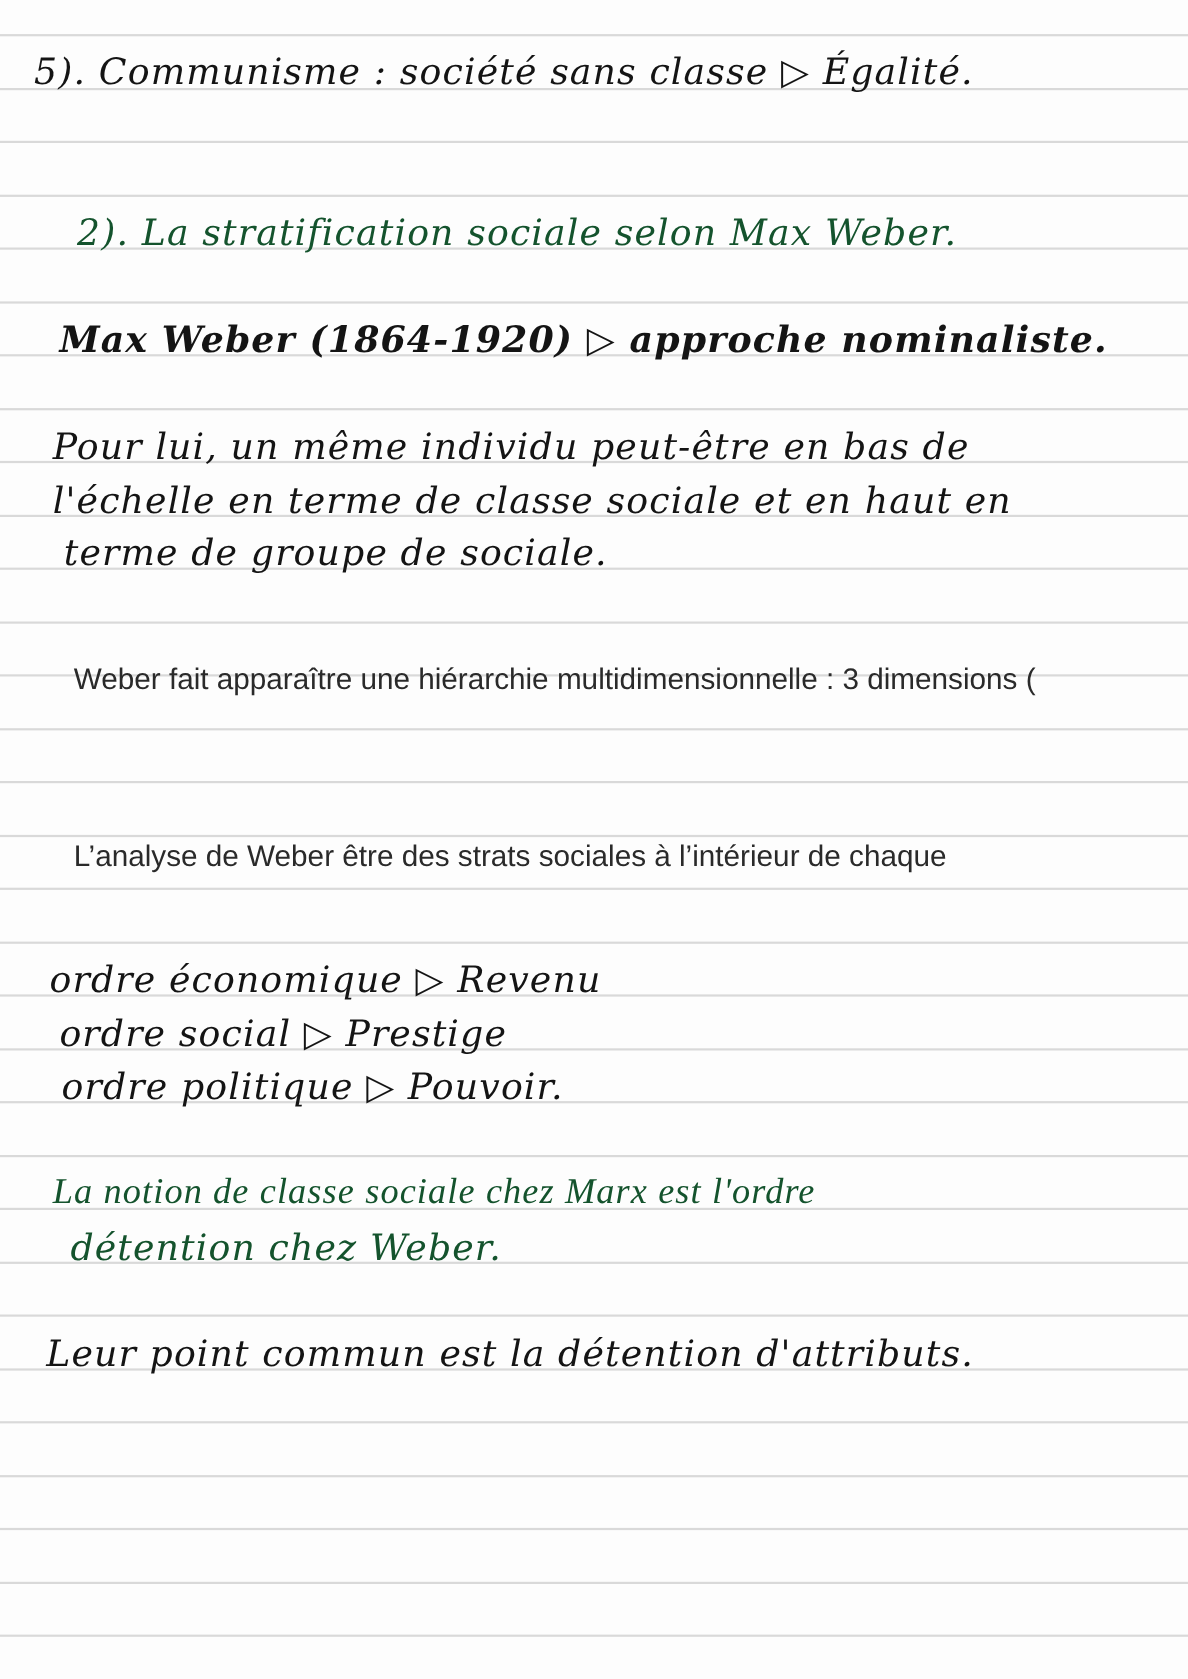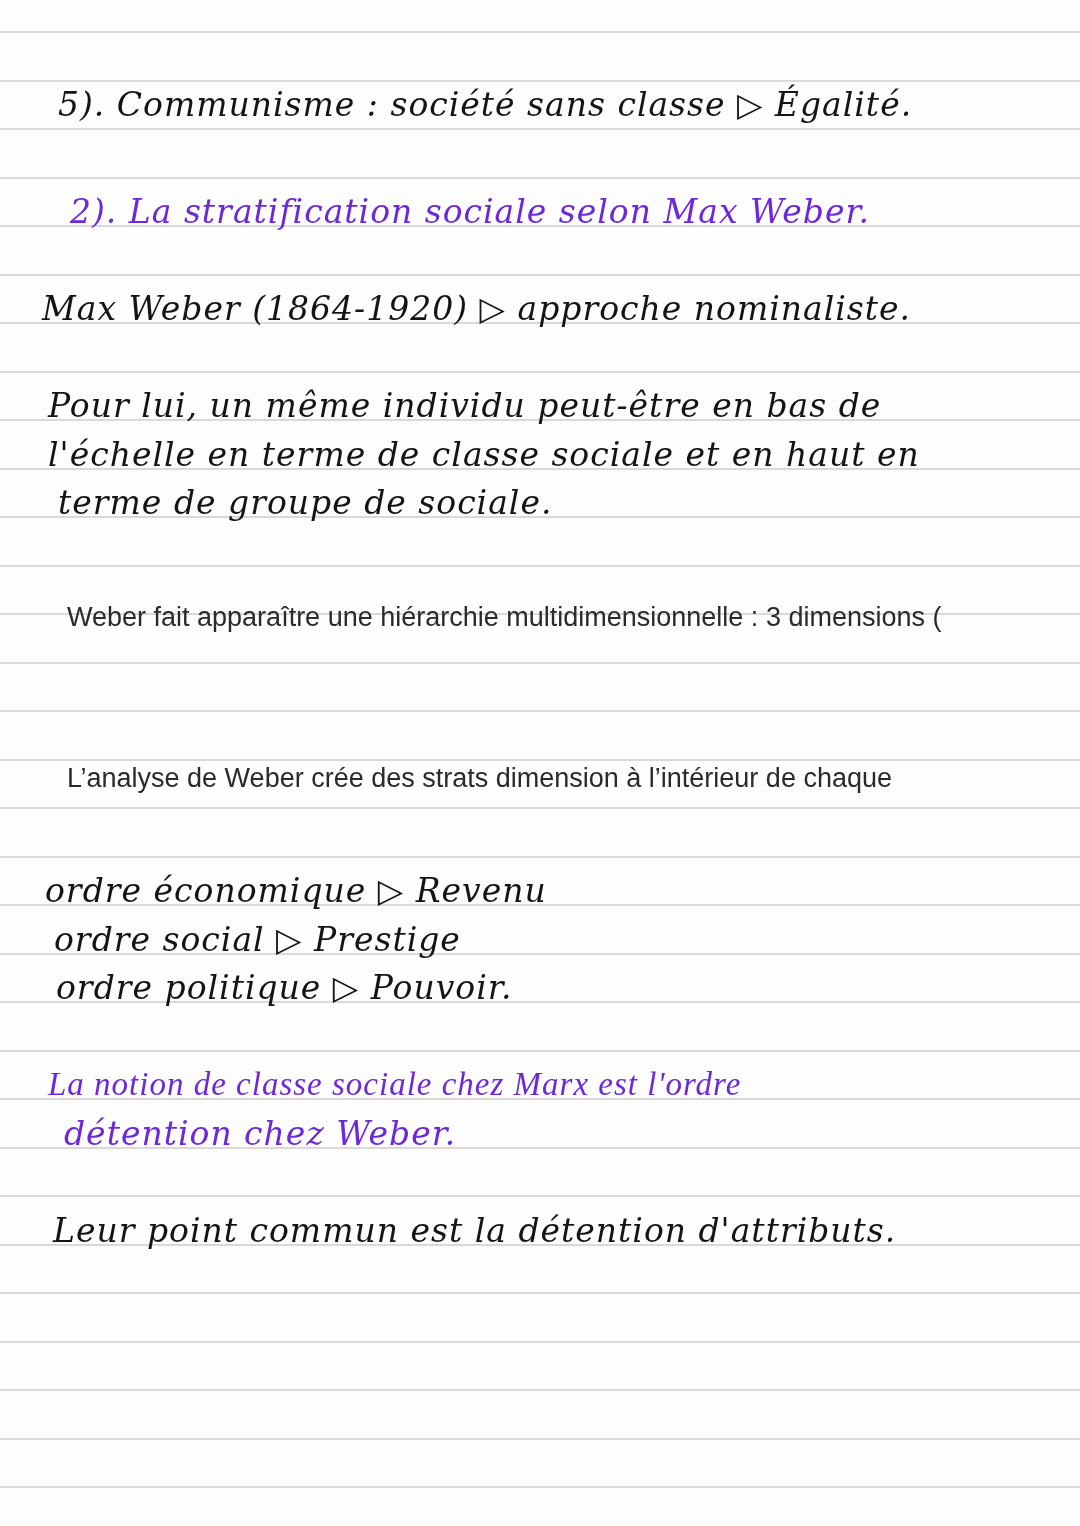--- a/index.html
+++ b/index.html
@@ -31,21 +31,21 @@
       position: absolute;
       white-space: nowrap;
       font-family: "DejaVu Serif", serif;
       font-style: italic;
       font-size: 33px;
       line-height: 1;
       color: #141414;
       letter-spacing: 1px;
     }
     .hand.pink {
-      color: #6d28d9;
+      color: #14532d;
     }
     .typed {
       position: absolute;
       left: 48px;
       width: 990px;
       font-family: Liberation Sans, sans-serif;
       font-size: 27px;
       line-height: 40px;
       color: #2a2a2a;
       margin-left: 19px;
@@ -85,38 +85,38 @@
     <div class="rule" style="top: 1147px; background: rgb(217, 217, 217);"></div>
     <div class="rule" style="top: 1195px; background: rgb(217, 217, 217);"></div>
     <div class="rule" style="top: 1244px; background: rgb(217, 217, 217);"></div>
     <div class="rule" style="top: 1292px; background: rgb(217, 217, 217);"></div>
     <div class="rule" style="top: 1341px; background: rgb(217, 217, 217);"></div>
     <div class="rule" style="top: 1389px; background: rgb(217, 217, 217);"></div>
     <div class="rule" style="top: 1438px; background: rgb(217, 217, 217);"></div>
     <div class="rule" style="top: 1486px; background: rgb(217, 217, 217);"></div>
   </div>
 
-<div class="hand" style="left:58px; top:48px;margin-top:40px;">5). Communisme : société sans classe ▷ Égalité.</div>
+<div class="hand" style="left:31px; top:48px;">5). Communisme : société sans classe ▷ Égalité.</div>
 
 <div class="hand pink" style="left:70px; top:195px;">2). La stratification sociale selon Max Weber.</div>
 
-<div class="hand" style="left:42px; top:292px;">Max Weber (1864-1920) ▷ approche nominaliste.</div>
+<div class="hand" style="left:54px; top:292px;font-weight:bold;">Max Weber (1864-1920) ▷ approche nominaliste.</div>
 
 <div class="hand" style="left:48px; top:389px;">Pour lui, un même individu peut-être en bas de</div>
 <div class="hand" style="left:48px; top:438px;">l'échelle en terme de classe sociale et en haut en</div>
 <div class="hand" style="left:58px; top:486px;">terme de groupe de sociale.</div>
 
 <div class="typed" style="top:597px;">
   <span class="tline">Weber fait apparaître une hiérarchie multidimensionnelle : 3 dimensions (</span>
 </div>
 
 <div class="typed" style="top:758px;">
-  <span class="tline">L’analyse de Weber crée des strats dimension à l’intérieur de chaque</span>
+  <span class="tline">L’analyse de Weber être des strats sociales à l’intérieur de chaque</span>
 </div>
 
 <div class="hand" style="left:45px; top:874px;">ordre économique ▷ Revenu</div>
 <div class="hand" style="left:54px; top:923px;">ordre social ▷ Prestige</div>
 <div class="hand" style="left:56px; top:971px;">ordre politique ▷ Pouvoir.</div>
 
 <div class="hand pink" style="left:48px; top:1068px;font-family:Liberation Serif, serif;">La notion de classe sociale chez Marx est l'ordre</div>
 <div class="hand pink" style="left:64px; top:1117px;">détention chez Weber.</div>
 
-<div class="hand" style="left:42px; top:1214px;margin-left:11px;">Leur point commun est la détention d'attributs.</div>
+<div class="hand" style="left:42px; top:1214px;">Leur point commun est la détention d'attributs.</div>
 
 </body></html>

